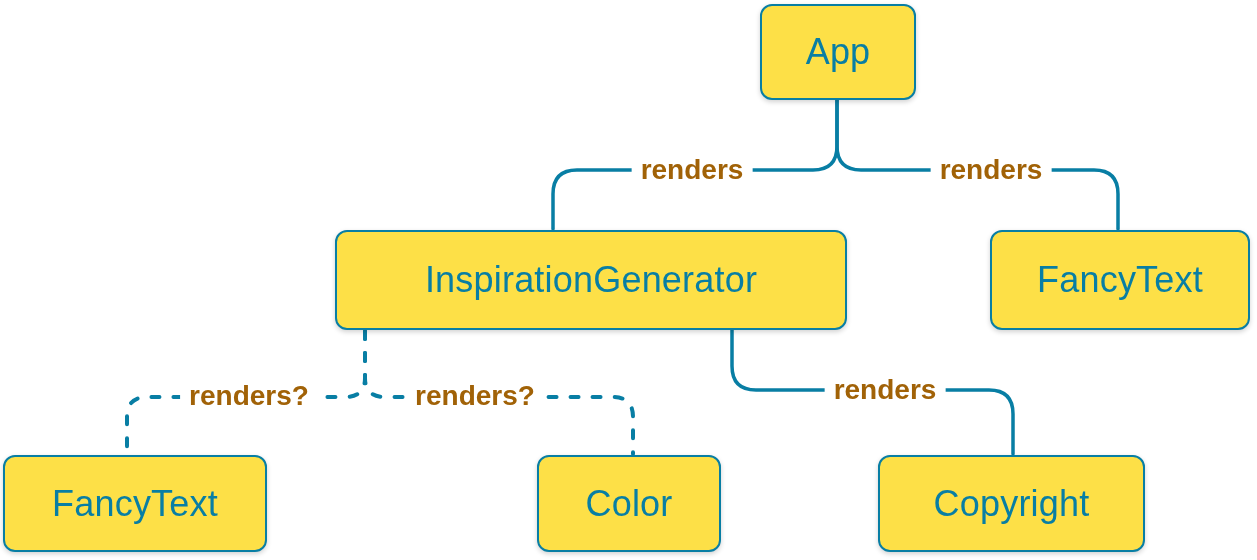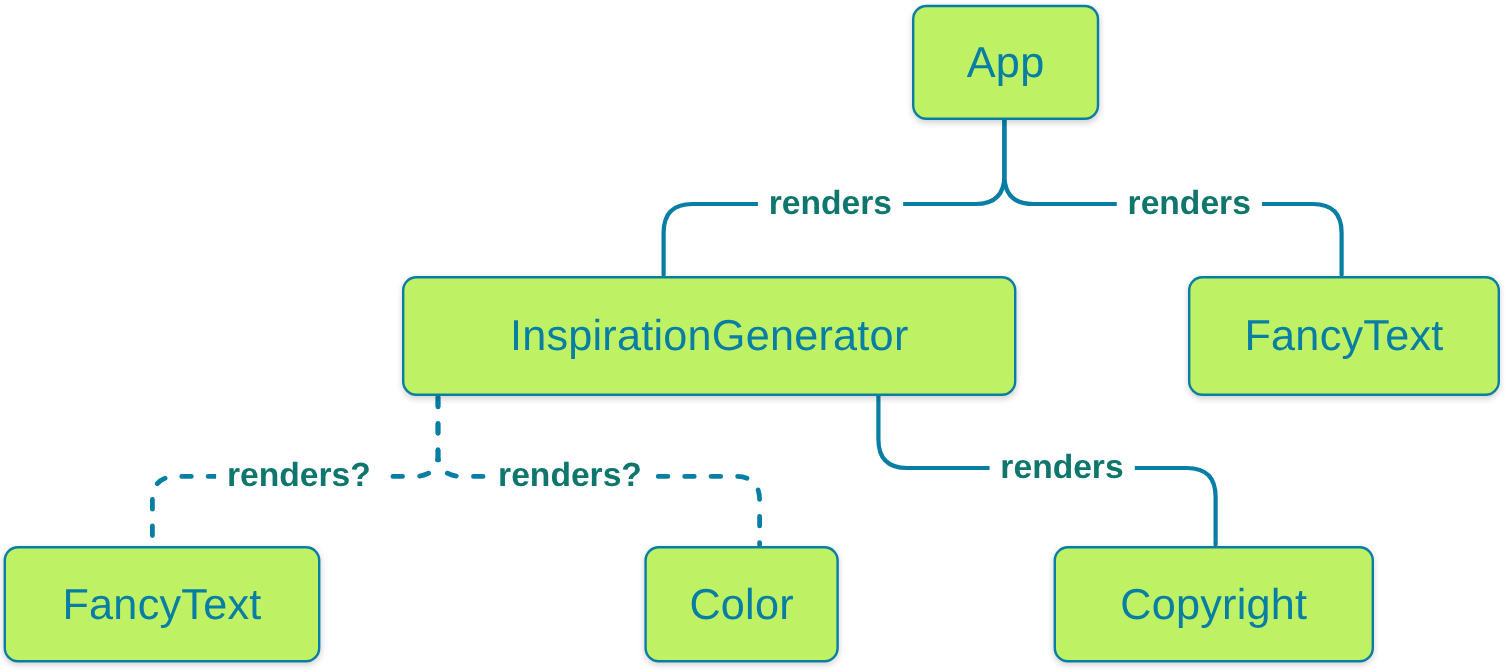--- a/index.html
+++ b/index.html
@@ -24,35 +24,35 @@
   }
   svg.edges path.dashed {
     stroke-dasharray: 8 14;
     stroke-width: 4;
   }
   .node {
     position: absolute;
     display: flex;
     align-items: center;
     justify-content: center;
-    background: #bef264;
+    background: #fde047;
     border: 2.5px solid #087ea4;
     border-radius: 12px;
     color: #087ea4;
     font-size: 36px;
     letter-spacing: 0.2px;
     box-shadow: 0 2px 5px rgba(0,0,0,0.18);
     box-sizing: border-box;
     white-space: nowrap;
   }
   .edge-label {
     position: absolute;
     transform: translate(-50%, -50%);
     background: #ffffff;
-    color: #0f766e;
+    color: #a16207;
     font-size: 28px;
     font-weight: bold;
     padding: 0 9px;
     white-space: nowrap;
     line-height: 1.1;
   }
 </style>
 </head>
 <body>
 
@@ -78,17 +78,17 @@
   <div class="edge-label" style="left:885px; top:390px;">renders</div>
 
   <div class="node" style="left:760px; top:4px; width:156px; height:96px;">App</div>
 
   <div class="node" style="left:335px; top:230px; width:512px; height:100px;">InspirationGenerator</div>
 
   <div class="node" style="left:990px; top:230px; width:260px; height:100px;">FancyText</div>
 
   <div class="node" style="left:3px; top:455px; width:264px; height:97px;">FancyText</div>
 
-  <div class="node" style="left:537px; top:455px; width:162px; height:97px;">Color</div>
+  <div class="node" style="left:537px; top:455px; width:184px; height:97px;">Color</div>
 
   <div class="node" style="left:878px; top:455px; width:267px; height:97px;">Copyright</div>
 
 </div>
 
 </body></html>

